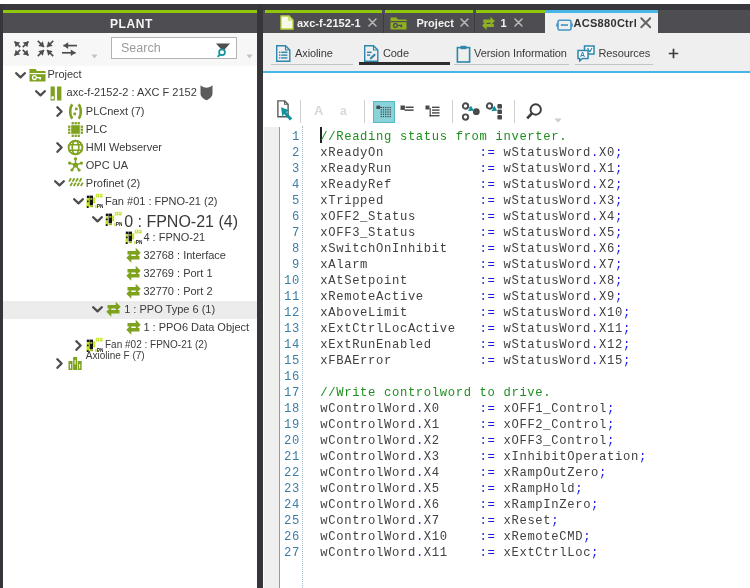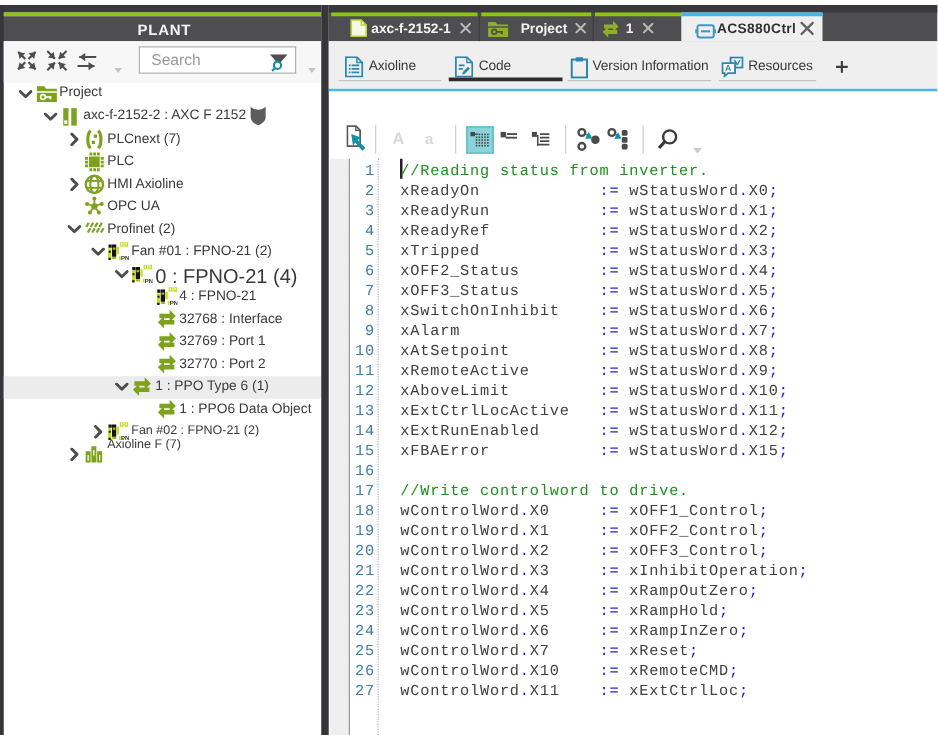--- a/index.html
+++ b/index.html
@@ -106,21 +106,21 @@
 <div style="position:absolute;left:85.8px;top:122.5px;font-size:11px;color:#3a3a3a;white-space:nowrap">PLC</div>
 <svg style="position:absolute;left:56.0px;top:142.0px" width="8" height="11" viewBox="0 0 8 11">
     <path d="M1.4 1.2 L5.6 5.5 L1.4 9.8" fill="none" stroke="#4d4d4d" stroke-width="2.3" stroke-linecap="round" stroke-linejoin="round"></path>
   </svg>
 <svg style="position:absolute;left:67px;top:139px" width="17" height="17" viewBox="0 0 17 17">
     <circle cx="8.5" cy="8.5" r="6.9" fill="none" stroke="#7ea21e" stroke-width="1.9"></circle>
         <ellipse cx="8.5" cy="8.5" rx="3.3" ry="6.9" fill="none" stroke="#7ea21e" stroke-width="1.6"></ellipse>
         <rect x="2.6" y="5.0" width="11.8" height="1.5" fill="#7ea21e"></rect>
     <rect x="2.6" y="10.5" width="11.8" height="1.5" fill="#7ea21e"></rect>
   </svg>
-<div style="position:absolute;left:85.8px;top:140.5px;font-size:11px;color:#3a3a3a;white-space:nowrap">HMI Axioline</div>
+<div style="position:absolute;left:85.8px;top:140.5px;font-size:11px;color:#3a3a3a;white-space:nowrap">HMI Webserver</div>
 <svg style="position:absolute;left:67px;top:157px" width="17" height="17" viewBox="0 0 17 17">
     <circle cx="8.5" cy="8" r="2.5" fill="#7ea21e"></circle>
     <line x1="8.5" y1="8" x2="8.5" y2="1.8" stroke="#7ea21e" stroke-width="1.4"></line>
     <circle cx="8.5" cy="1.8" r="1.6" fill="#7ea21e"></circle>
     <line x1="8.5" y1="8" x2="14.4" y2="6.1" stroke="#7ea21e" stroke-width="1.4"></line>
     <circle cx="14.4" cy="6.1" r="1.6" fill="#7ea21e"></circle>
     <line x1="8.5" y1="8" x2="12.1" y2="13.0" stroke="#7ea21e" stroke-width="1.4"></line>
     <circle cx="12.1" cy="13.0" r="1.6" fill="#7ea21e"></circle>
     <line x1="8.5" y1="8" x2="4.9" y2="13.0" stroke="#7ea21e" stroke-width="1.4"></line>
     <circle cx="4.9" cy="13.0" r="1.6" fill="#7ea21e"></circle>

